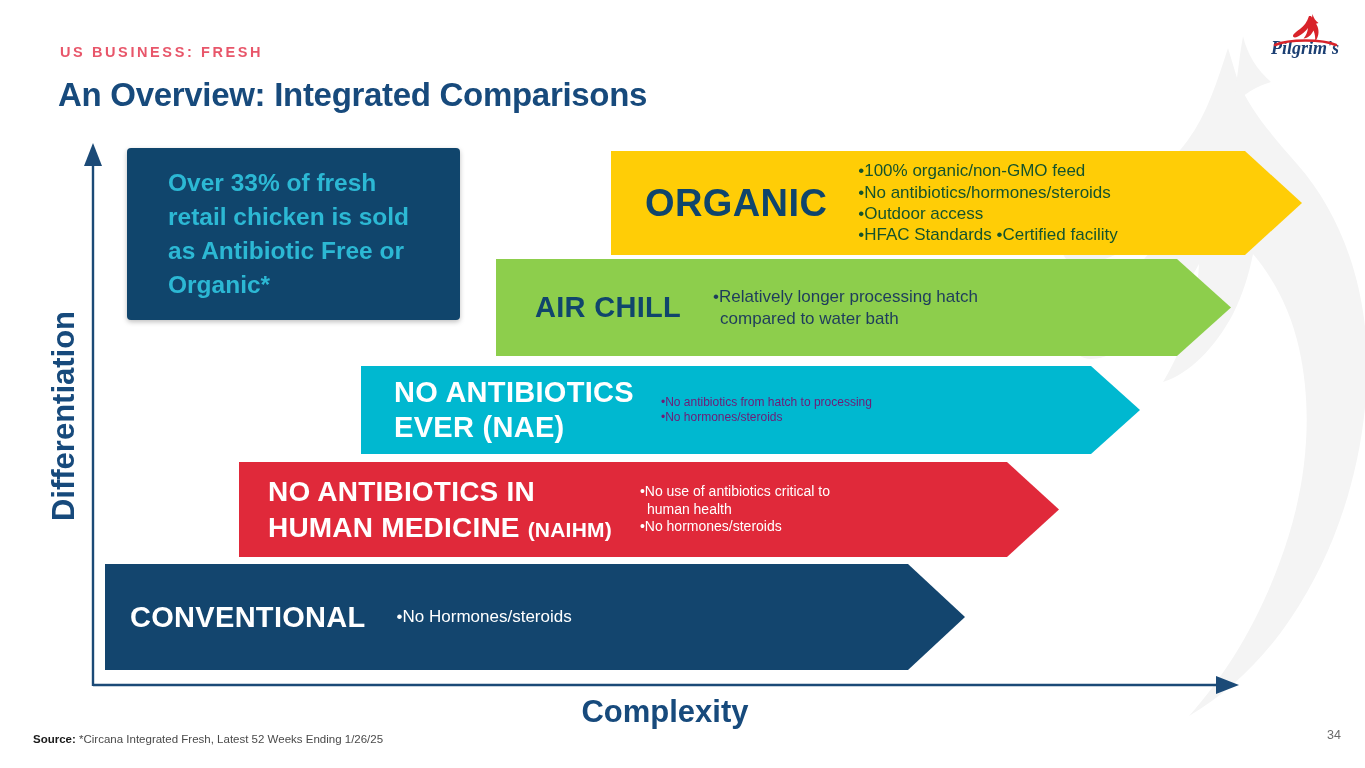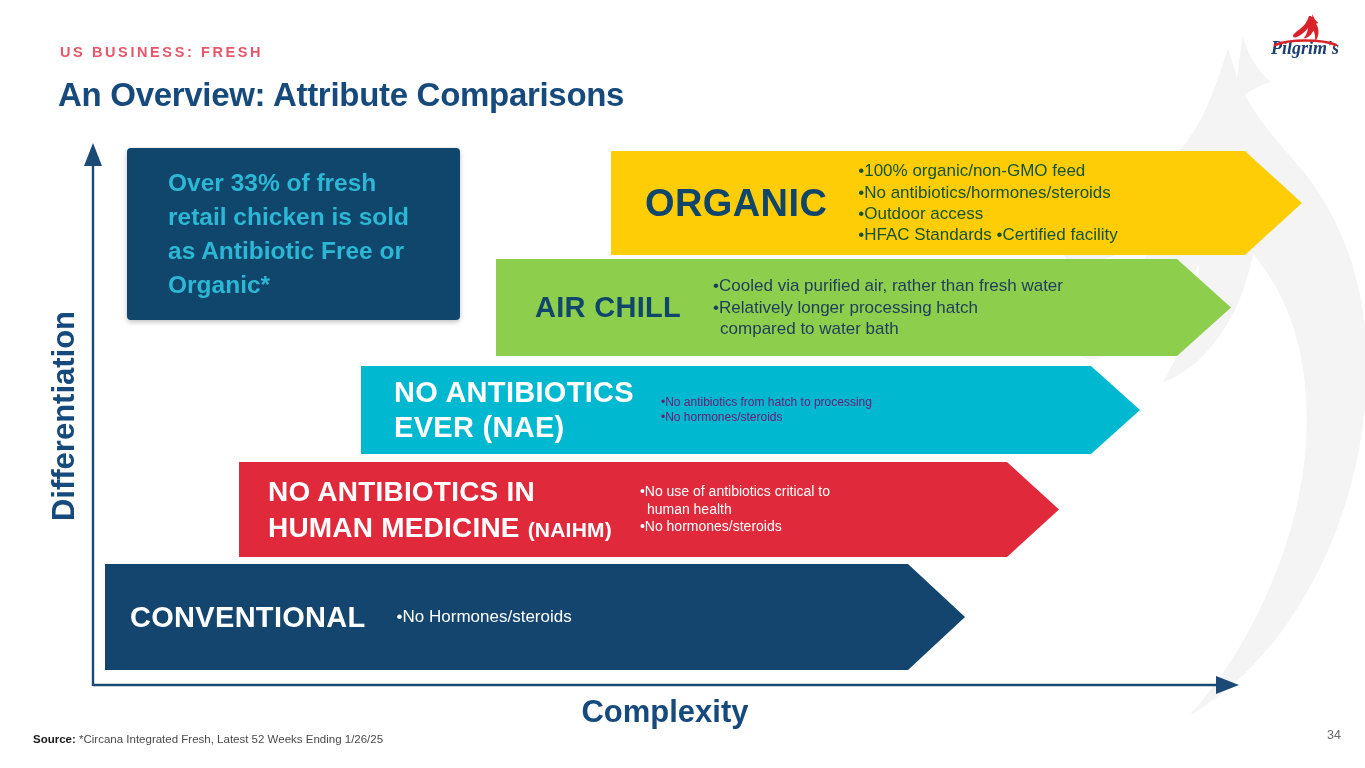--- a/index.html
+++ b/index.html
@@ -204,21 +204,21 @@
 <div id="slide">
 
   <svg id="watermark" viewBox="0 0 420 740" xmlns="http://www.w3.org/2000/svg">
     <g fill="#f4f4f4">
       <path d="M243 18 C232 52 222 84 203 110 C180 142 152 160 120 176 C98 187 82 198 78 214 C74 230 88 238 110 232 C140 224 168 206 190 184 C176 212 154 238 128 258 C104 276 86 296 88 314 C90 330 108 334 130 322 C164 304 194 272 214 234 C212 276 200 316 178 352 C204 344 230 318 248 284 C258 264 264 244 268 224 C290 250 306 282 314 318 C330 390 320 466 294 534 C272 594 240 646 204 686 C242 664 278 630 306 588 C352 520 380 432 382 344 C384 262 358 186 312 134 C288 106 264 80 252 48 Z"></path>
       <path d="M258 6 C262 24 272 40 286 52 C272 56 258 64 248 76 C252 52 254 28 258 6 Z"></path>
     </g>
   </svg>
 
   <div id="eyebrow">US BUSINESS: FRESH</div>
-  <div id="slide-title">An Overview: Attribute Comparisons</div>
+  <div id="slide-title">An Overview: Integrated Comparisons</div>
 
   <svg id="logo" viewBox="0 0 168 96" xmlns="http://www.w3.org/2000/svg">
     <g>
       <path d="M92 4 C88 16 82 24 74 30 C66 36 60 40 60 44 C60 47 64 48 70 45 C78 41 85 35 90 28 C89 36 86 43 81 49 C90 48 97 42 101 33 C104 40 105 48 104 55 C111 47 113 35 109 25 C106 17 100 11 96 4 Z" fill="#d8232a"></path>
       <path d="M99 0 C101 8 105 14 111 18 C104 19 98 23 95 29 C96 19 98 9 99 0 Z" fill="#d8232a"></path>
     </g>
     <g>
       <text x="84" y="80" font-family="Liberation Serif, serif" font-size="36" font-weight="700" font-style="italic" fill="#1b3f73" text-anchor="middle">Pilgrim's</text>
       <path d="M24 62 C52 50 118 50 146 62" stroke="#d8232a" stroke-width="5" fill="none" stroke-linecap="round"></path>
     </g>
@@ -254,21 +254,20 @@
     </div>
   </div>
 
   <div class="arrow" id="arrow-airchill">
     <svg class="arrow-body" viewBox="0 0 735 97" preserveAspectRatio="none" xmlns="http://www.w3.org/2000/svg">
       <polygon points="0,0 681,0 735,48.5 681,97 0,97" fill="#8DCE4C"></polygon>
     </svg>
     <div class="arrow-inner">
       <div class="arrow-label">AIR CHILL</div>
       <div class="arrow-bullets">
-        <div>•Cooled via purified air, rather than fresh water</div>
         <div>•Relatively longer processing hatch</div>
         <div class="b-ind">compared to water bath</div>
       </div>
     </div>
   </div>
 
   <div class="arrow" id="arrow-nae">
     <svg class="arrow-body" viewBox="0 0 779 88" preserveAspectRatio="none" xmlns="http://www.w3.org/2000/svg">
       <polygon points="0,0 730,0 779,44 730,88 0,88" fill="#00B8D0"></polygon>
     </svg>

